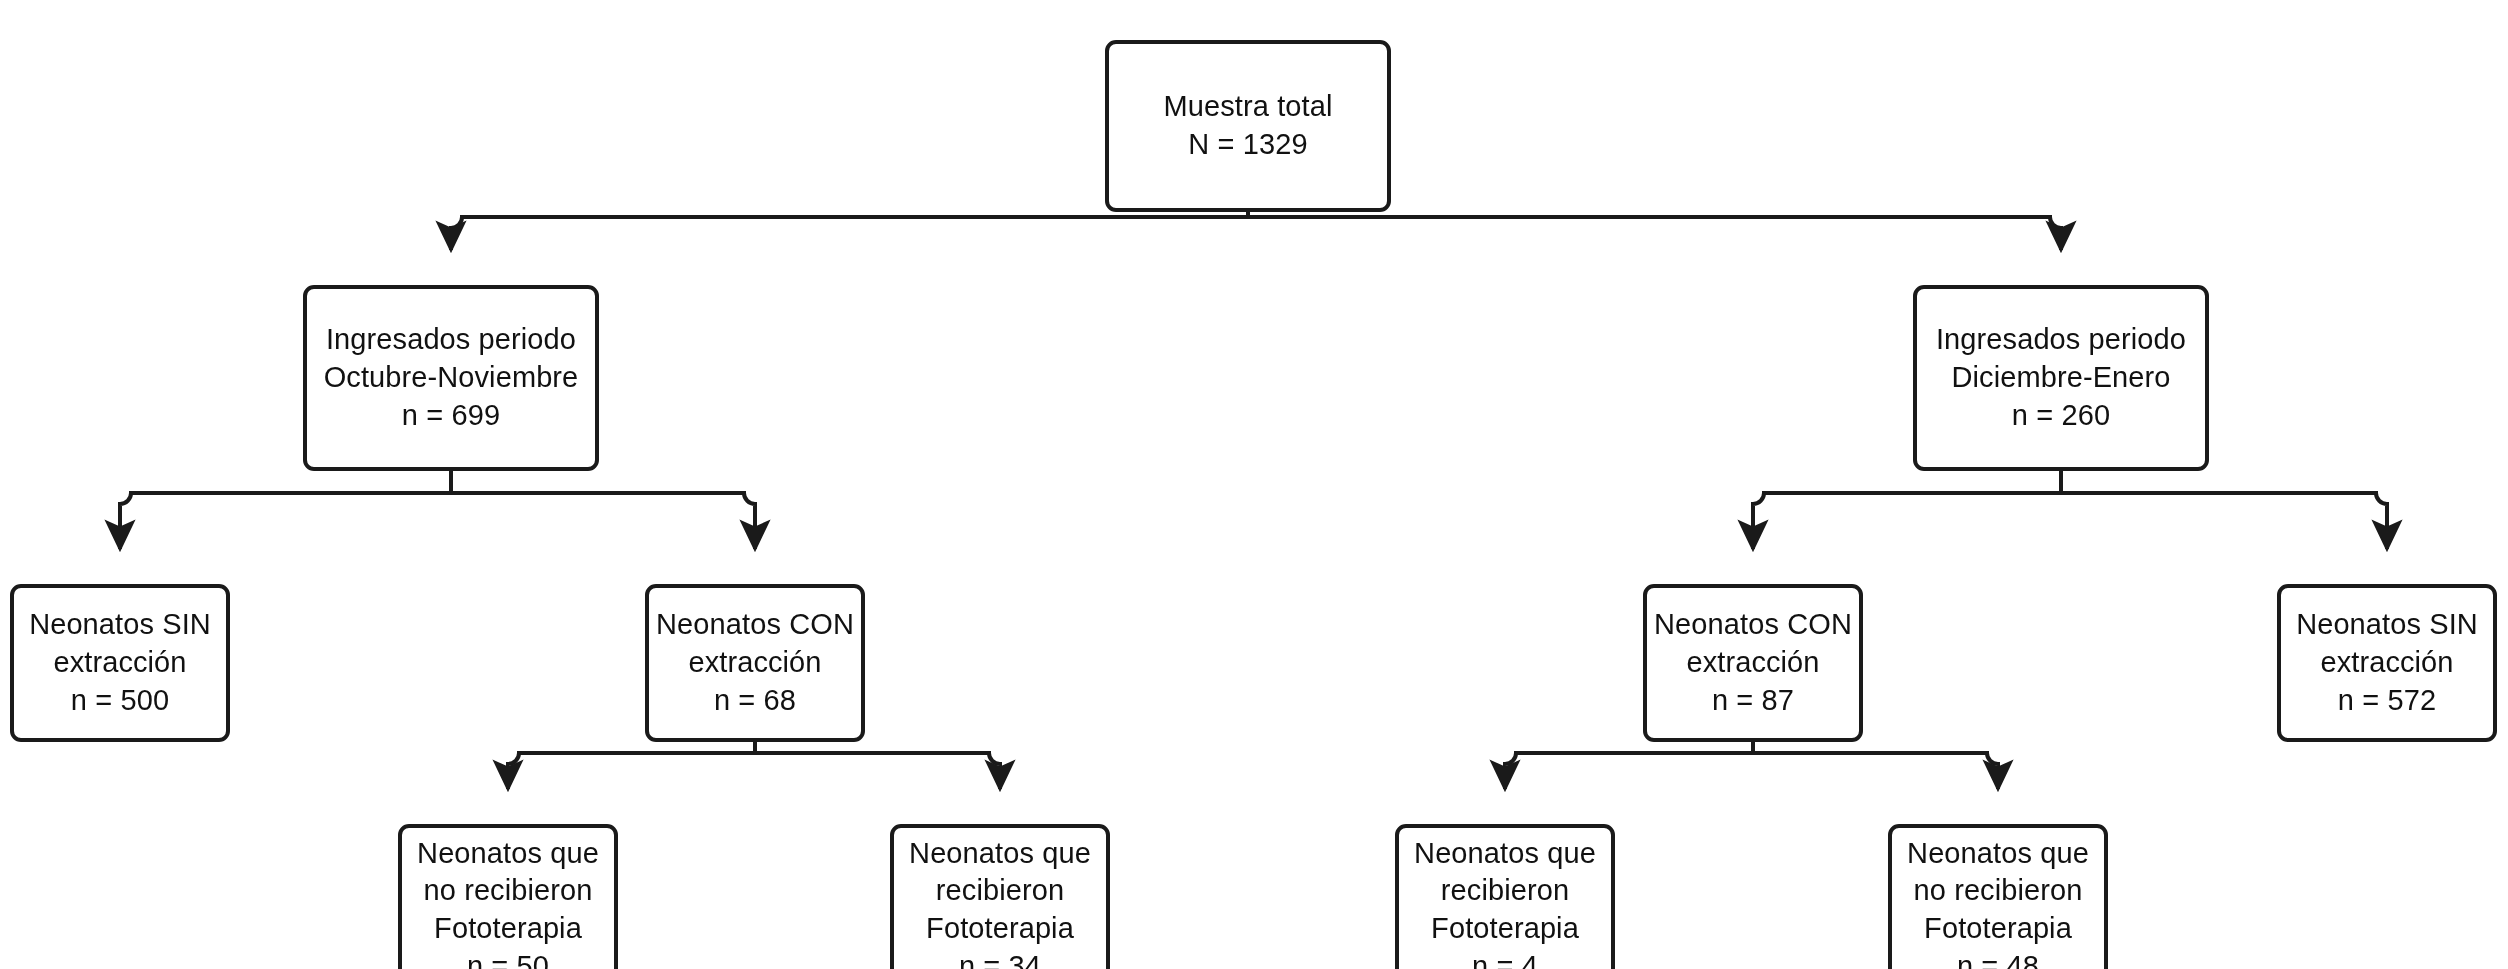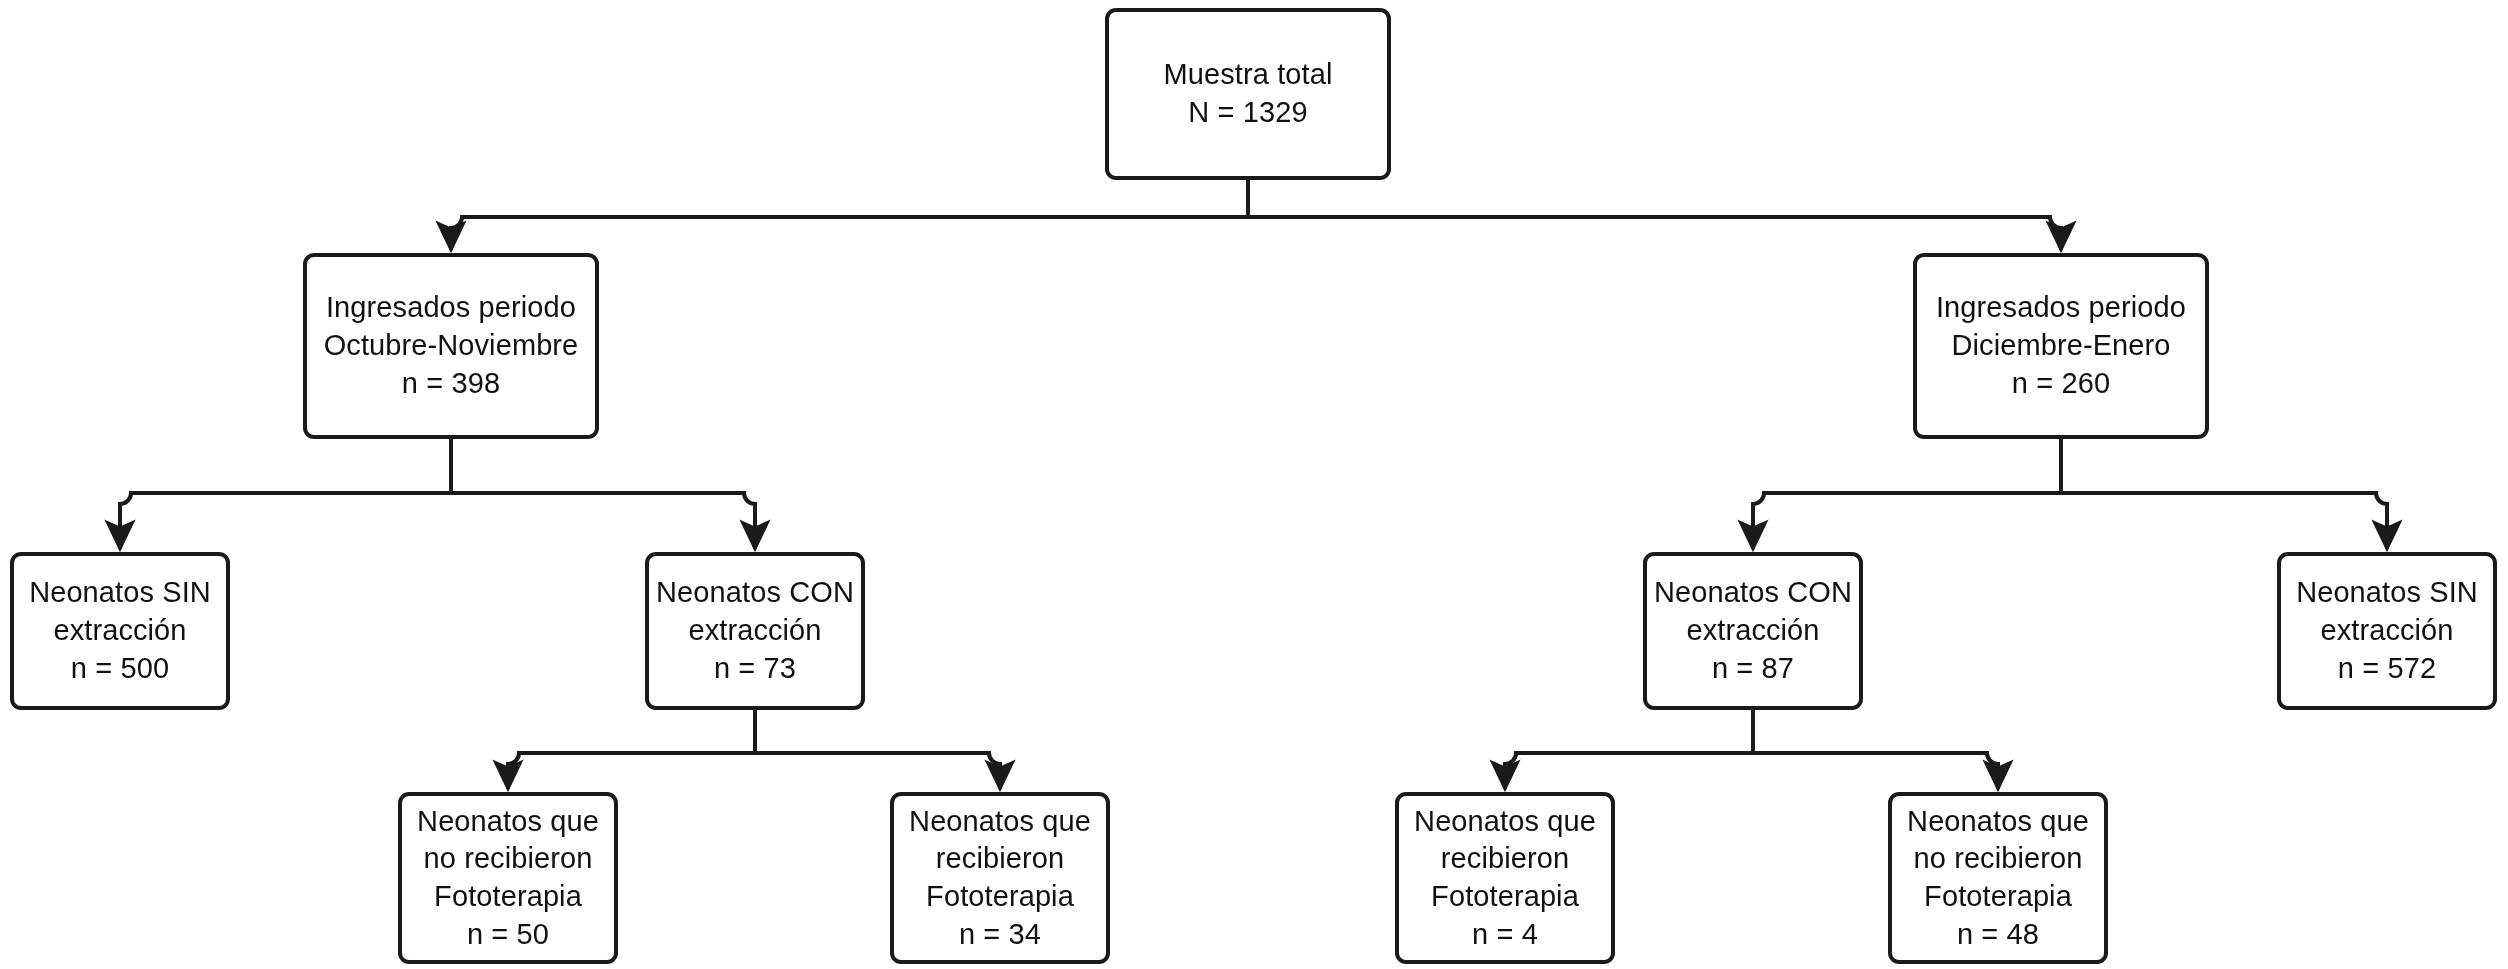--- a/index.html
+++ b/index.html
@@ -36,20 +36,21 @@
     display: flex;
     flex-direction: column;
     align-items: center;
     justify-content: center;
     text-align: center;
     color: #111111;
     font-size: 29px;
     line-height: 1.30;
     letter-spacing: 0.1px;
     padding: 2px 8px;
+    margin-top: 32px;
   }
   .node .line {
     display: block;
     white-space: nowrap;
   }
 </style>
 </head>
 <body>
 
 <div id="flowchart">
@@ -88,36 +89,36 @@
       </g>
   </svg>
   <div id="nodes-layer">
       <div class="node" style="left: 1105px; top: 8px; width: 286px; height: 172px; border-color: rgb(26, 26, 26); background: rgb(255, 255, 255); color: rgb(17, 17, 17);">
         <span class="line">Muestra total</span>
         <span class="line">N = 1329</span>
       </div>
       <div class="node" style="left: 303px; top: 253px; width: 296px; height: 186px; border-color: rgb(26, 26, 26); background: rgb(255, 255, 255); color: rgb(17, 17, 17);">
         <span class="line">Ingresados periodo</span>
         <span class="line">Octubre-Noviembre</span>
-        <span class="line">n = 398</span>
+        <span class="line">n = 699</span>
       </div>
       <div class="node" style="left: 1913px; top: 253px; width: 296px; height: 186px; border-color: rgb(26, 26, 26); background: rgb(255, 255, 255); color: rgb(17, 17, 17);">
         <span class="line">Ingresados periodo</span>
         <span class="line">Diciembre-Enero</span>
         <span class="line">n = 260</span>
       </div>
       <div class="node" style="left: 10px; top: 552px; width: 220px; height: 158px; border-color: rgb(26, 26, 26); background: rgb(255, 255, 255); color: rgb(17, 17, 17);">
         <span class="line">Neonatos SIN</span>
         <span class="line">extracción</span>
         <span class="line">n = 500</span>
       </div>
       <div class="node" style="left: 645px; top: 552px; width: 220px; height: 158px; border-color: rgb(26, 26, 26); background: rgb(255, 255, 255); color: rgb(17, 17, 17);">
         <span class="line">Neonatos CON</span>
         <span class="line">extracción</span>
-        <span class="line">n = 73</span>
+        <span class="line">n = 68</span>
       </div>
       <div class="node" style="left: 1643px; top: 552px; width: 220px; height: 158px; border-color: rgb(26, 26, 26); background: rgb(255, 255, 255); color: rgb(17, 17, 17);">
         <span class="line">Neonatos CON</span>
         <span class="line">extracción</span>
         <span class="line">n = 87</span>
       </div>
       <div class="node" style="left: 2277px; top: 552px; width: 220px; height: 158px; border-color: rgb(26, 26, 26); background: rgb(255, 255, 255); color: rgb(17, 17, 17);">
         <span class="line">Neonatos SIN</span>
         <span class="line">extracción</span>
         <span class="line">n = 572</span>

